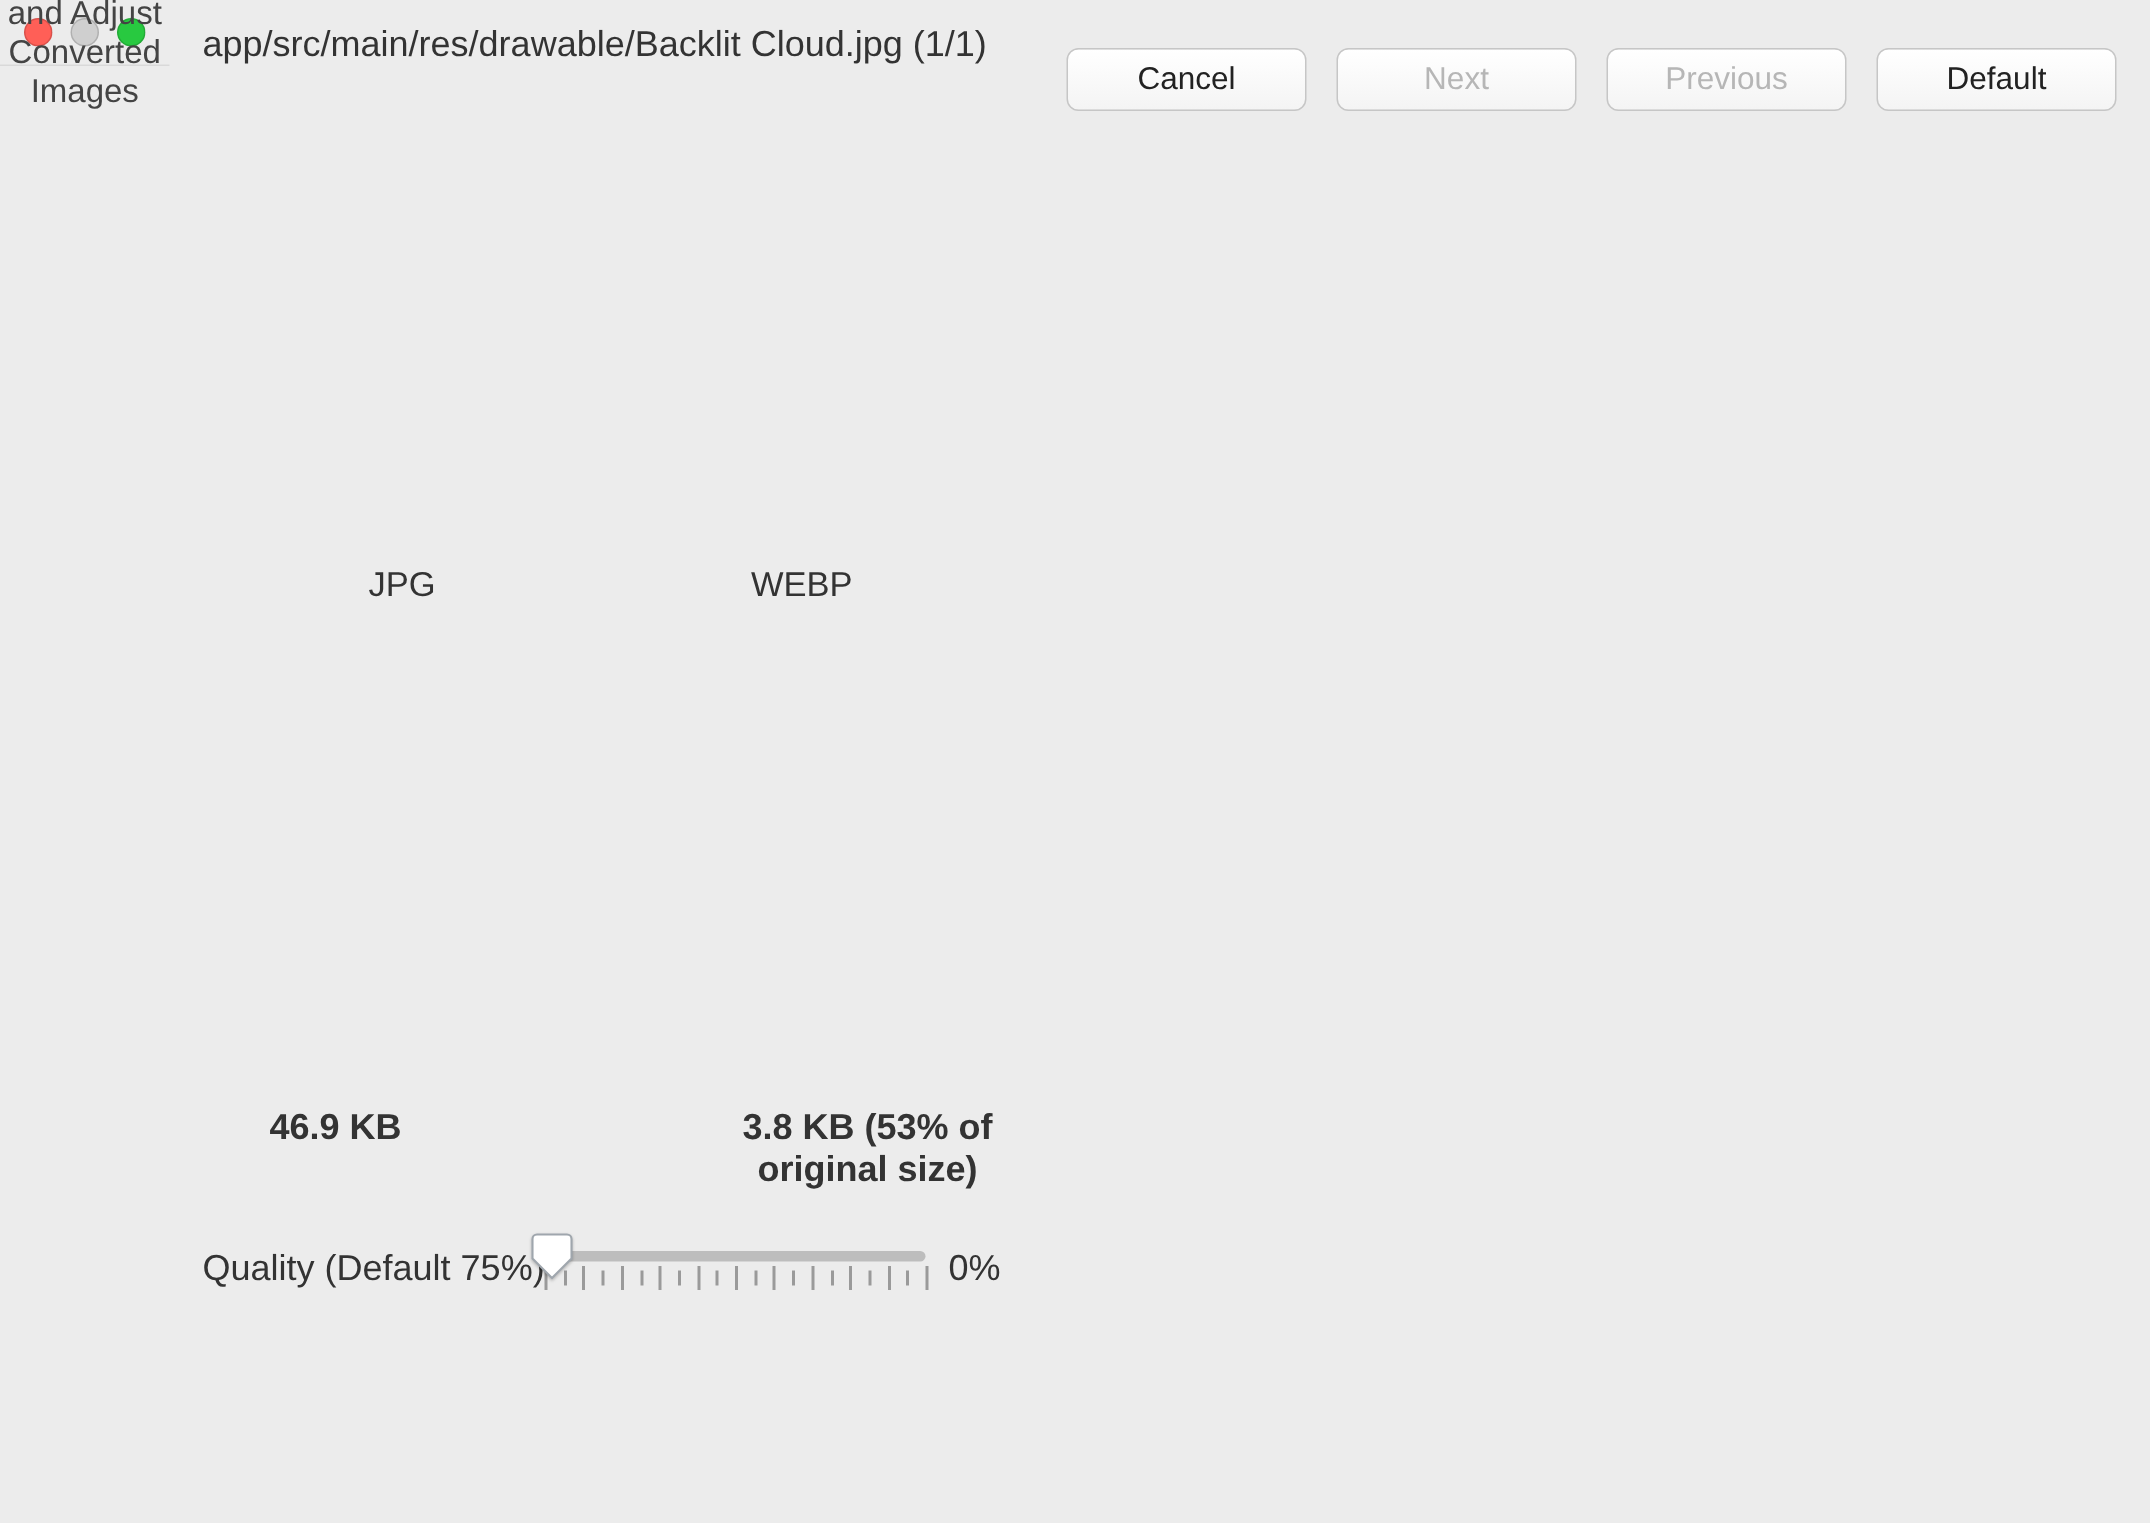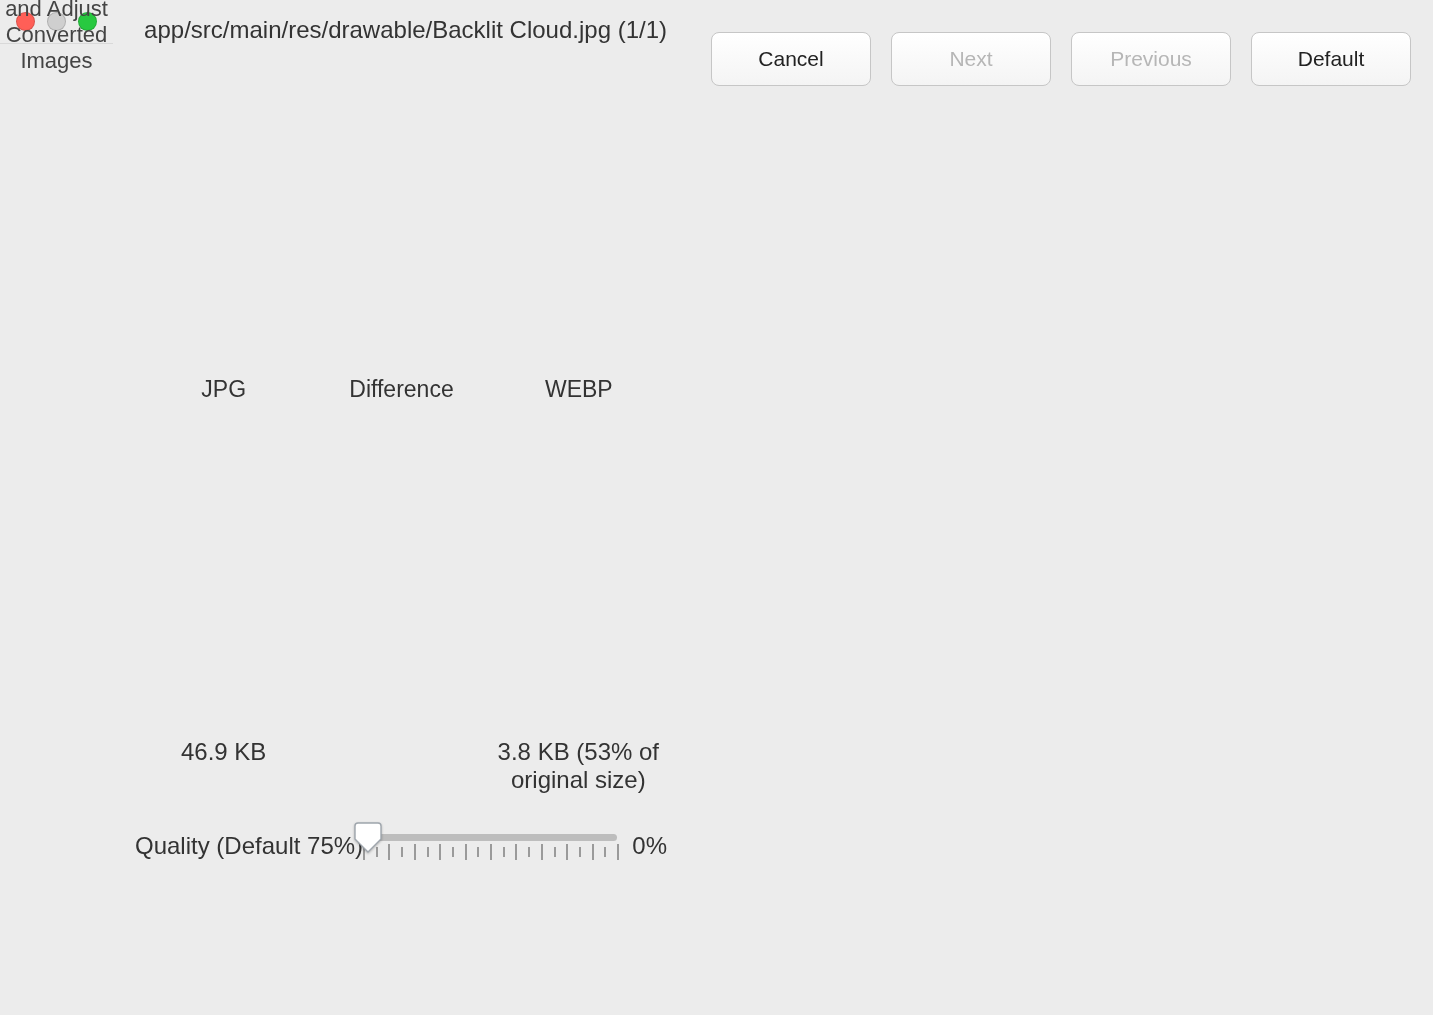--- a/index.html
+++ b/index.html
@@ -44,21 +44,21 @@
     color: #444;
     pointer-events: none;
   }
   .content {
     flex: 1;
     display: flex;
     flex-direction: column;
     padding: 10px 22px 0 22px;
   }
   .file-path {
-    text-align: right;
+    text-align: left;
     font-size: 24px;
     color: #333;
     padding: 6px 0 10px 0;
   }
   .panes {
     display: flex;
     height: 670px;
     margin-top: 4px;
     align-items: center;
   }
@@ -137,20 +137,21 @@
     height: 72%;
   }
   .diff-shape svg { width:100%; height:100%; display:block; }
   .diff-stroke { stroke: rgba(80,120,150,0.35); stroke-width: 1.6; fill: none; }
 
   .size-row {
     display: flex;
     margin-top: 10px;
     font-size: 24px;
     color: #333;
+    font-weight: bold;
   }
   .size-row > div { flex: 1; text-align: center; }
 
   .quality-row {
     display: flex;
     align-items: center;
     margin-top: 28px;
   }
   .quality-label { font-size: 24px; color: #333; white-space: nowrap; }
   .quality-value { font-size: 24px; color: #333; width: 50px; text-align: right; }
@@ -189,21 +190,21 @@
   .tick.minor { height: 10px; top: 3px; }
 
   .button-row {
     display: flex;
     justify-content: flex-end;
     gap: 20px;
     padding: 32px 22px 24px 22px;
   }
   .btn {
     min-width: 160px;
-    height: 54px;
+    height: 42px;
     font-size: 21px;
     border-radius: 8px;
     border: 1px solid #c6c6c6;
     background: linear-gradient(to bottom, #ffffff, #f4f4f4);
     color: #222;
     cursor: pointer;
   }
   .btn.disabled {
     color: #b6b6b6;
     cursor: default;
@@ -236,33 +237,20 @@
             <div class="cloud-shape">
               <svg viewBox="0 0 480 260" preserveAspectRatio="none">
                 <path class="cloud-fill" d="M0,260 L0,180 C10,160 28,150 44,150 C60,140 70,118 92,112 C108,106 120,118 136,112 C158,102 170,84 196,80 C220,76 238,90 258,100 C280,112 296,126 318,138 C340,150 360,168 386,180 C412,192 438,210 466,226 C474,232 480,240 480,248 L480,260 Z"></path>
                 <path class="cloud-stroke" d="M0,180 C10,160 28,150 44,150 C60,140 70,118 92,112 C108,106 120,118 136,112 C158,102 170,84 196,80 C220,76 238,90 258,100 C280,112 296,126 318,138 C340,150 360,168 386,180 C412,192 438,210 466,226"></path>
               </svg>
             </div>
           </div>
         </div>
       </div>
 
-      <div class="pane">
-        <div class="pane-header">Difference</div>
-        <div class="pane-body">
-          <div class="diff-img">
-            <div class="diff-shape">
-              <svg viewBox="0 0 480 260" preserveAspectRatio="none">
-                <path class="diff-stroke" d="M0,180 C10,160 28,150 44,150 C60,140 70,118 92,112 C108,106 120,118 136,112 C158,102 170,84 196,80 C220,76 238,90 258,100 C280,112 296,126 318,138 C340,150 360,168 386,180 C412,192 438,210 466,226"></path>
-                <path class="diff-stroke" style="opacity:0.5" d="M0,186 C12,166 30,156 46,156 C62,146 72,124 94,118 C110,112 122,124 138,118 C160,108 172,90 198,86 C222,82 240,96 260,106 C282,118 298,132 320,144 C342,156 362,174 388,186 C414,198 440,216 468,232"></path>
-              </svg>
-            </div>
-          </div>
-        </div>
-      </div>
 
       <div class="pane">
         <div class="pane-header">WEBP</div>
         <div class="pane-body">
           <div class="cloud-img" style="filter:blur(0.6px) saturate(0.95);">
             <div class="cloud-shape">
               <svg viewBox="0 0 480 260" preserveAspectRatio="none">
                 <path class="cloud-fill" d="M0,260 L0,180 C10,160 28,150 44,150 C60,140 70,118 92,112 C108,106 120,118 136,112 C158,102 170,84 196,80 C220,76 238,90 258,100 C280,112 296,126 318,138 C340,150 360,168 386,180 C412,192 438,210 466,226 C474,232 480,240 480,248 L480,260 Z"></path>
                 <path class="cloud-stroke" d="M0,180 C10,160 28,150 44,150 C60,140 70,118 92,112 C108,106 120,118 136,112 C158,102 170,84 196,80 C220,76 238,90 258,100 C280,112 296,126 318,138 C340,150 360,168 386,180 C412,192 438,210 466,226"></path>
               </svg>

